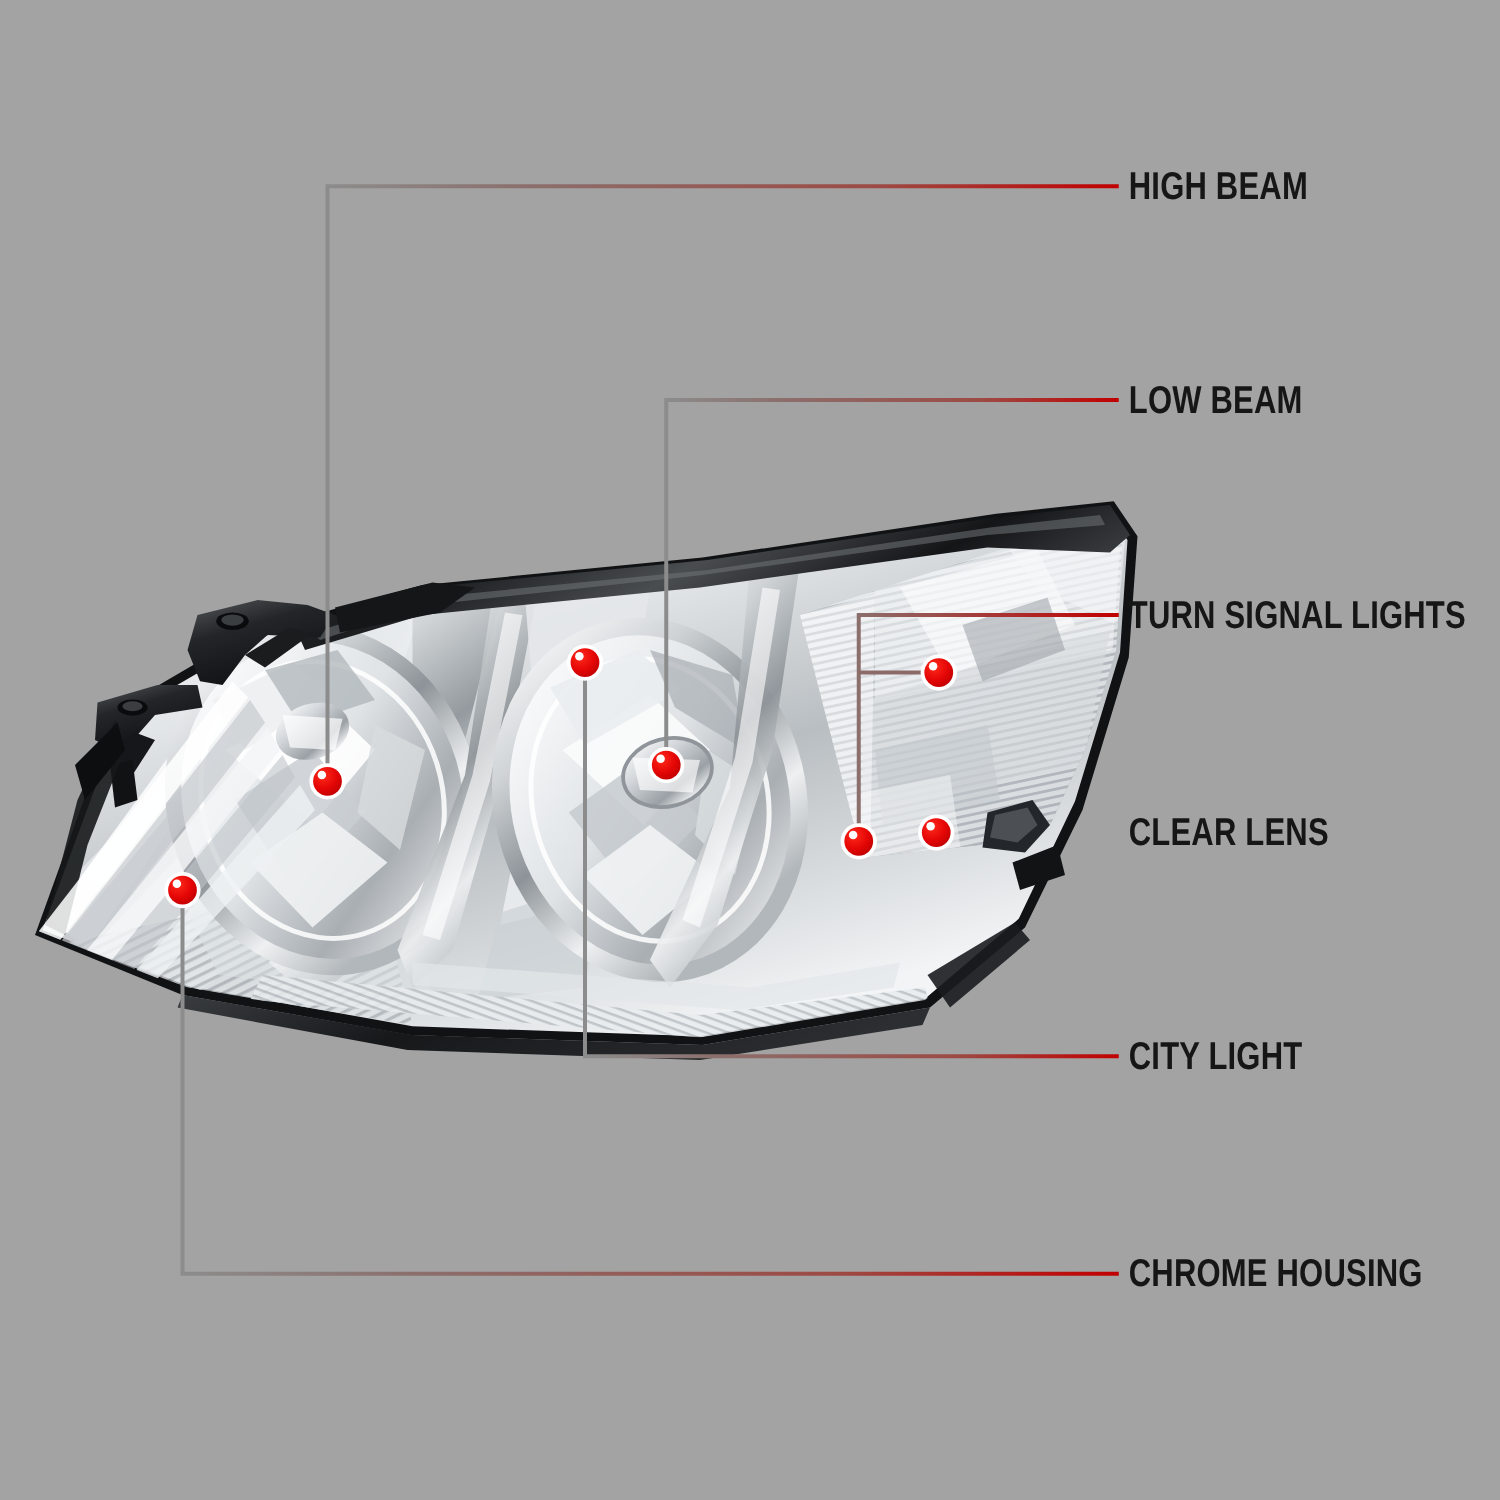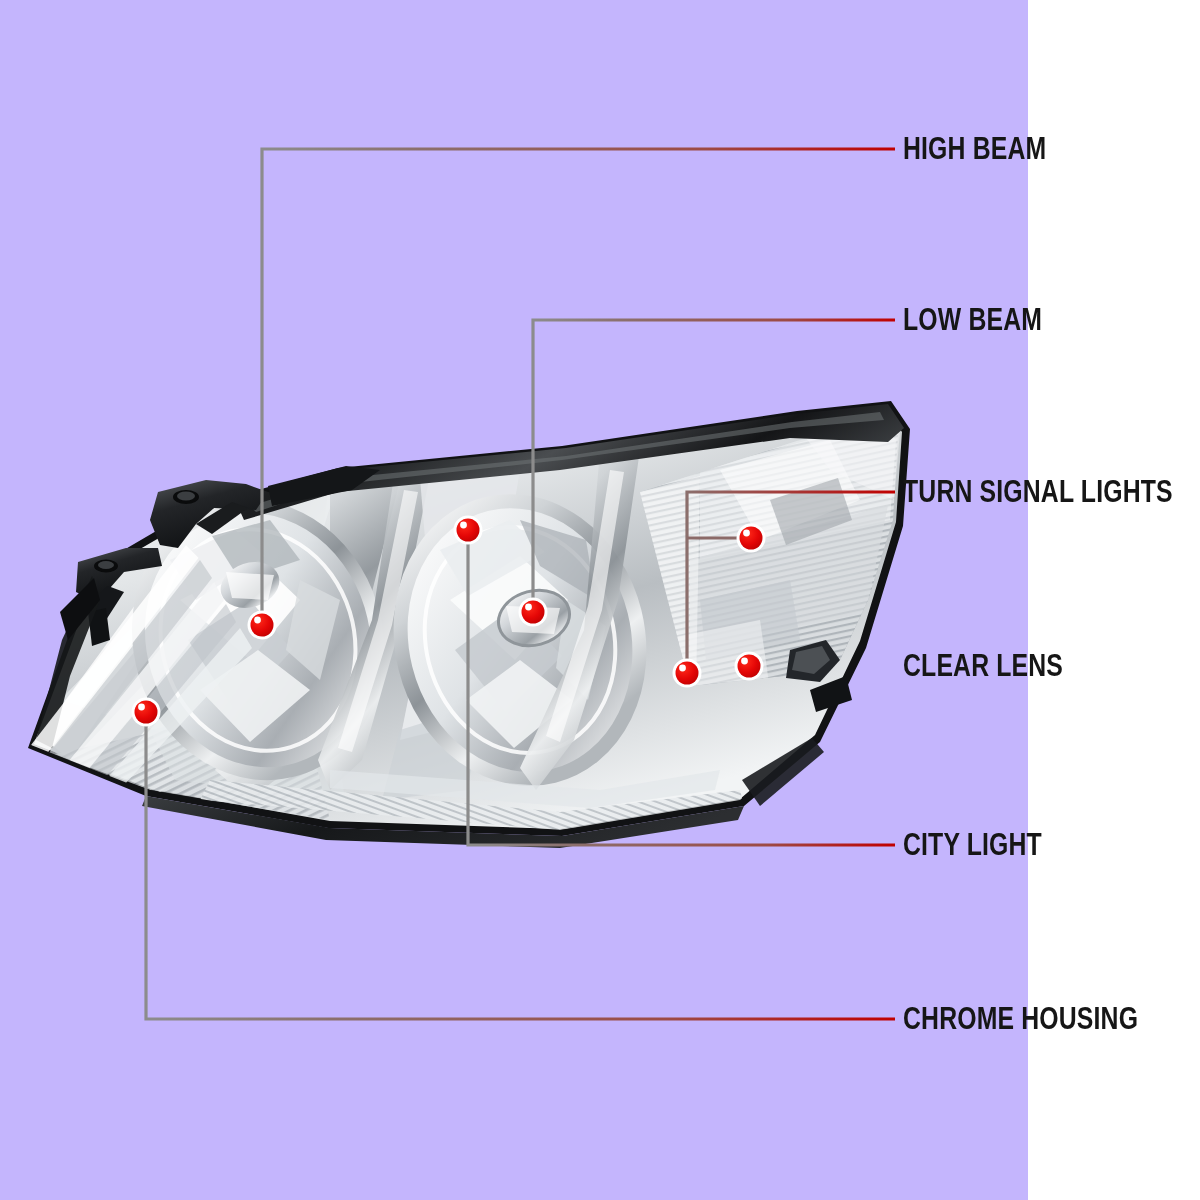--- a/index.html
+++ b/index.html
@@ -1,18 +1,18 @@
 <!DOCTYPE html>
 <html><head>
 <meta charset="utf-8">
 <style>
   html,body{margin:0;padding:0;background:#ffffff;}
   body{width:1200px;height:1200px;overflow:hidden;
        font-family:"Liberation Sans",sans-serif;}
-  #stage{position:relative;width:1028px;height:1200px;background:#c4b5fd;}
+  #stage{position:relative;width:1200px;height:1200px;background:#a3a3a3;}
   #art{position:absolute;left:0;top:0;width:1200px;height:1200px;}
   .callout-label{
     position:absolute;
     font-family:"Liberation Sans",sans-serif;
     font-weight:700;
     font-size:31px;
     letter-spacing:0.2px;
     color:#161616;
     white-space:nowrap;
     transform:scaleX(0.80);

